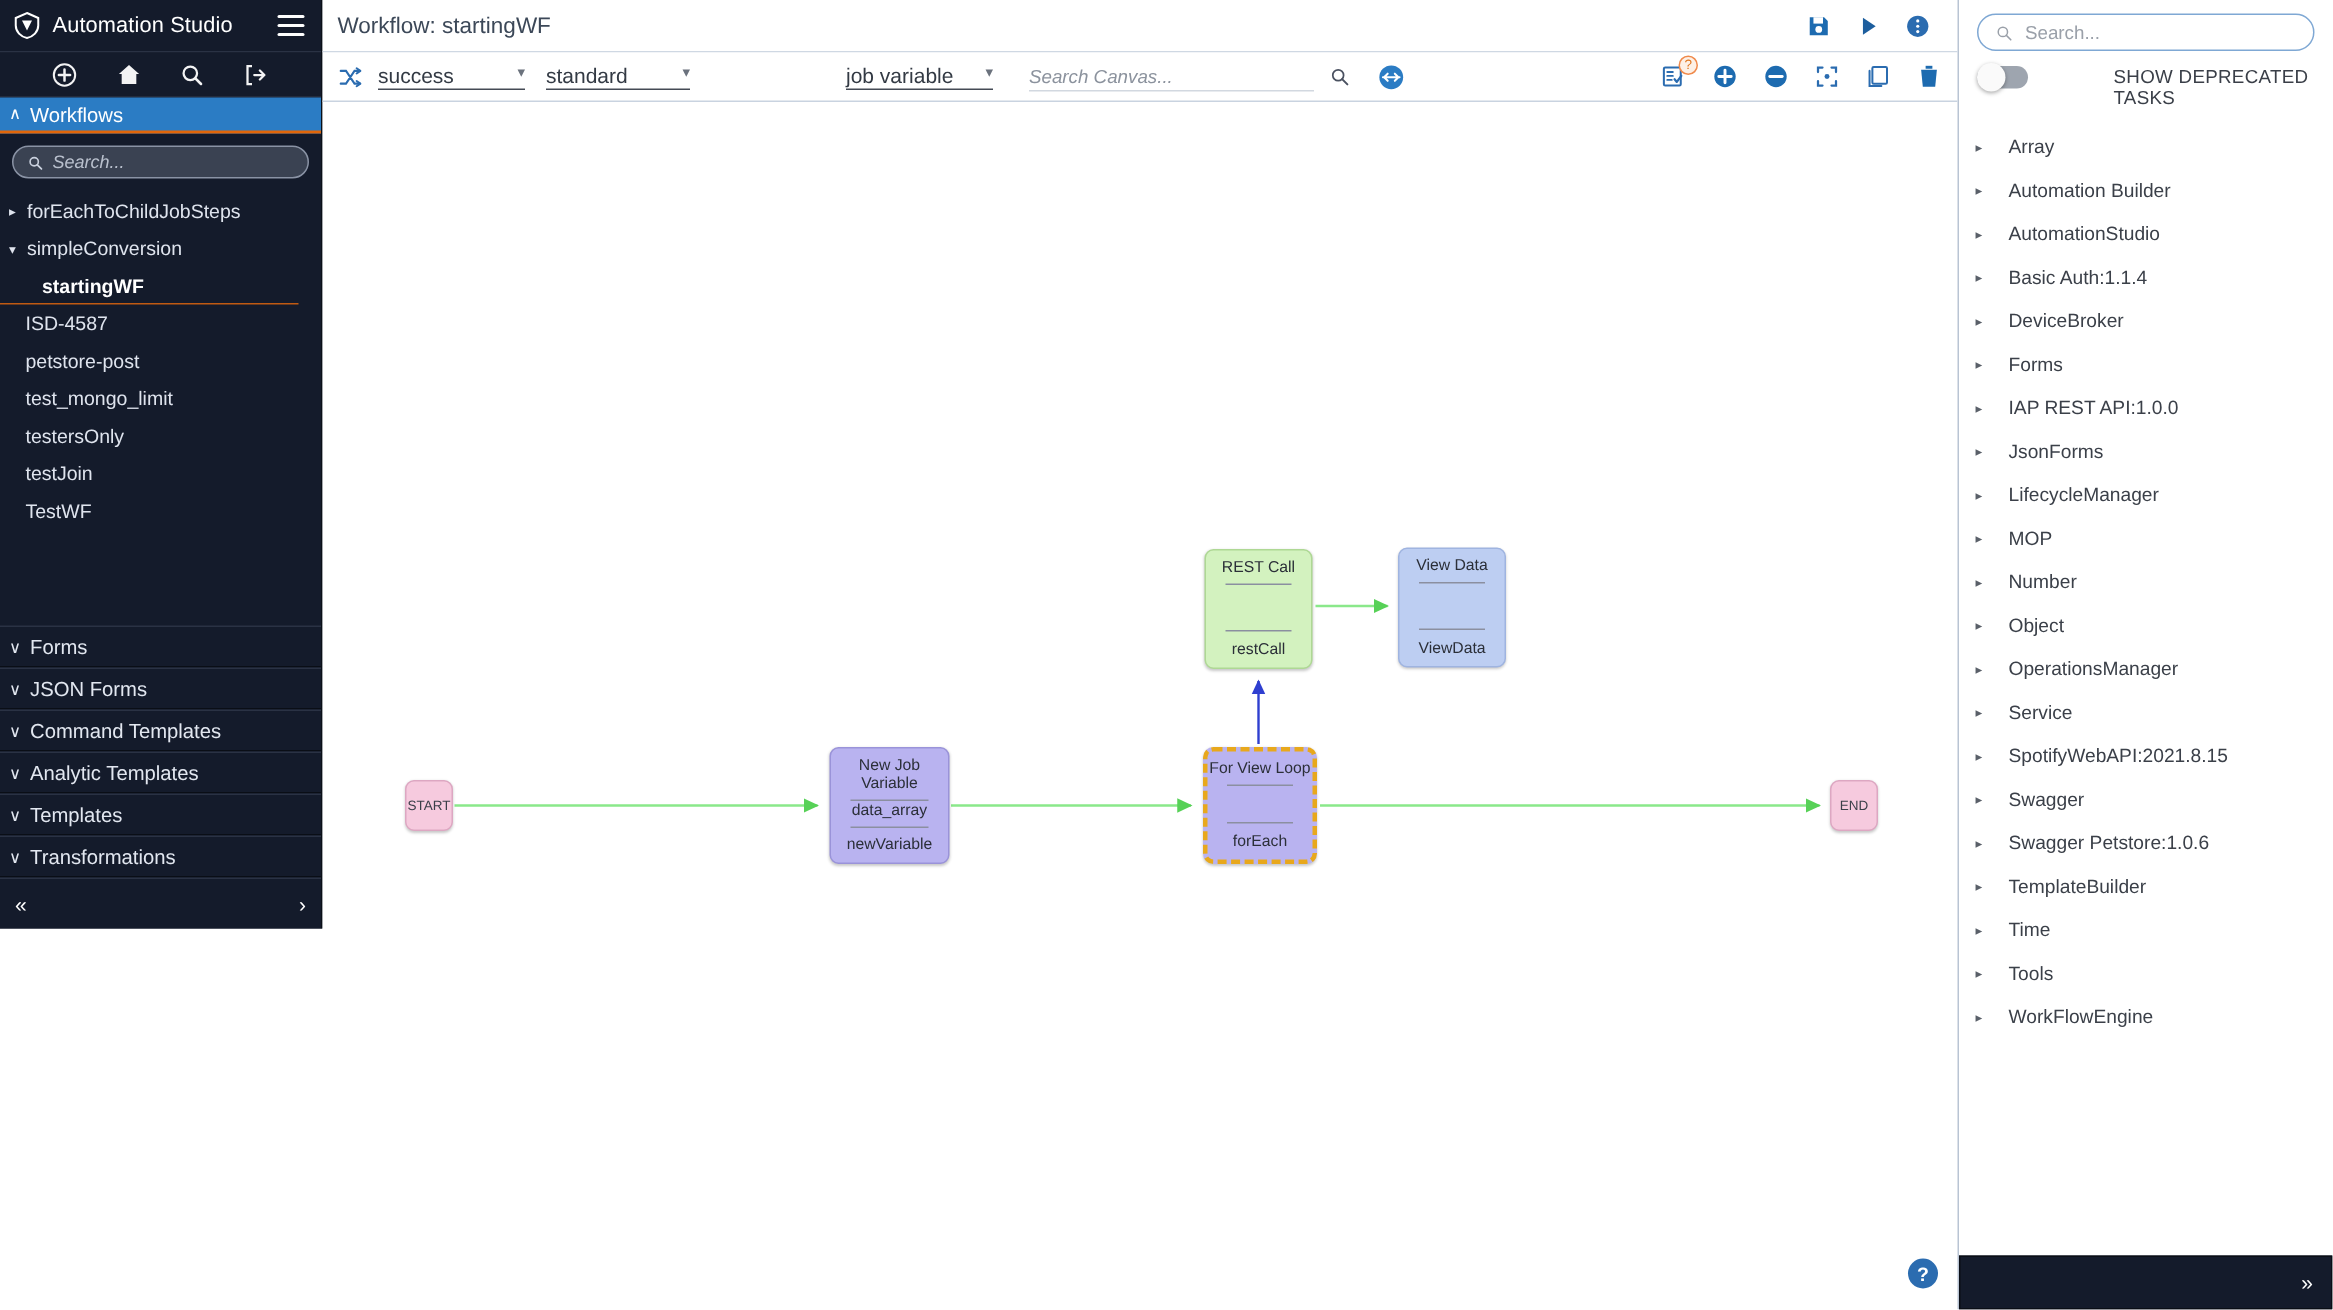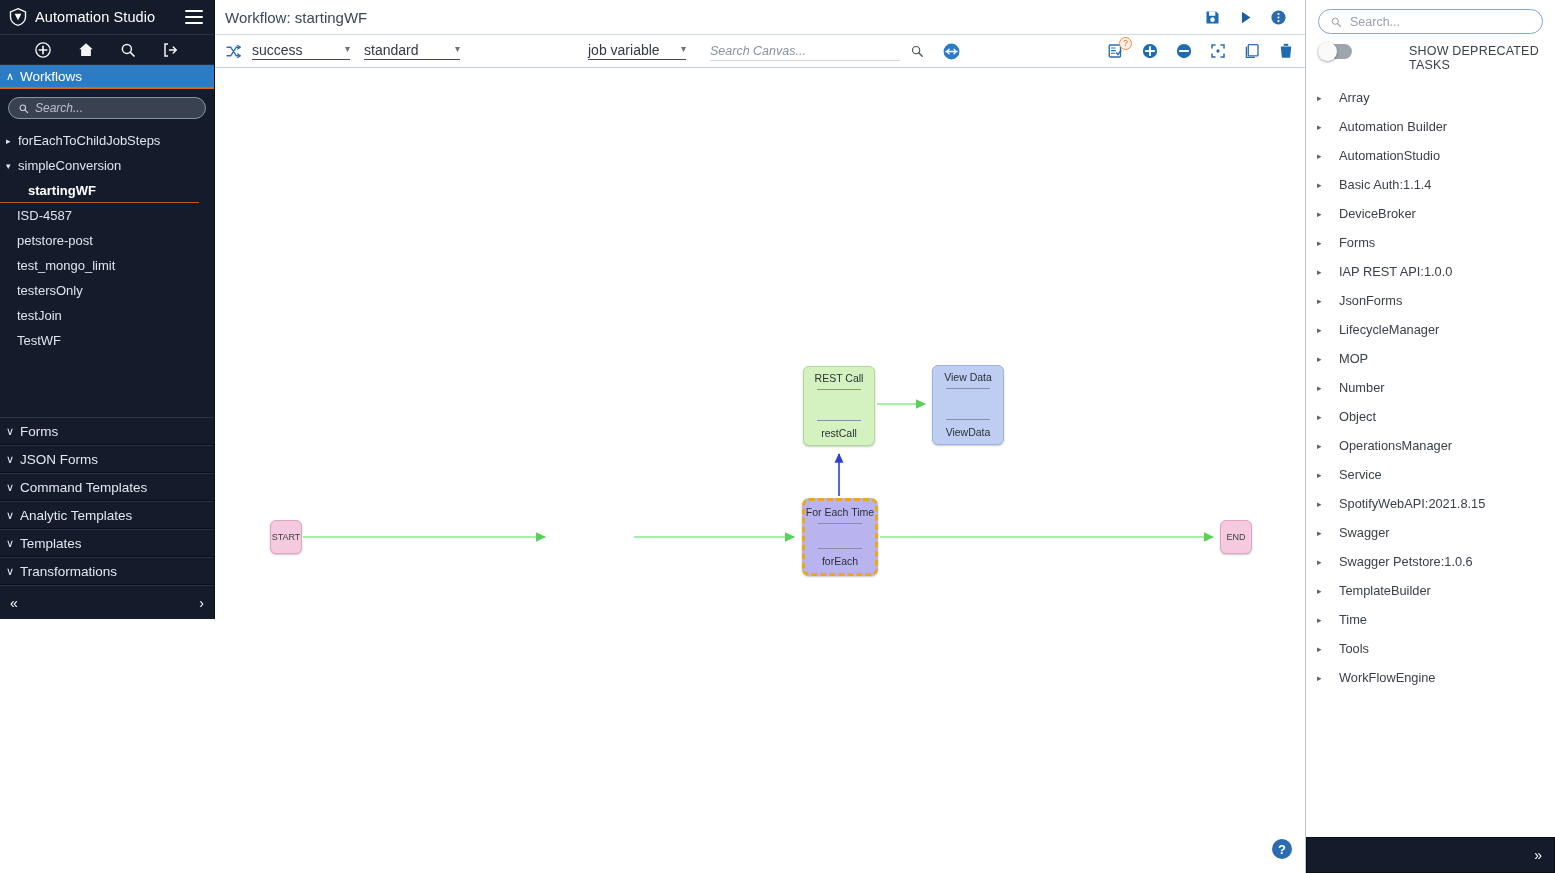--- a/index.html
+++ b/index.html
@@ -125,21 +125,21 @@
   .tb-shuffle { width: 17px; height: 17px; margin-right: 10px; flex:0 0 17px; cursor:pointer;}
   .sel {
     display: flex; align-items: flex-start; justify-content: space-between;
     border-bottom: 1px solid #444a55;
     font-size: 14px; color: #333a44;
     padding-bottom: 1px; margin-right: 14px; cursor: pointer;
   }
   .sel .caret { margin-left: 10px; color: #6b727d; font-size: 10px; line-height: 14px;}
   .sel-success { width: 98px; }
   .sel-standard { width: 96px; }
-  .sel-jobvar { width: 98px; margin-left: 114px; }
+  .sel-jobvar { width: 98px; margin-left: 90px; }
   .canvas-search {
     display: flex; align-items: center;
     border-bottom: 1px solid #d2d8e0;
     width: 190px; margin-left: 10px; height: 20px;
   }
   .canvas-search input {
     border: 0; outline: 0; background: transparent; width: 100%;
     font-style: italic; font-size: 12.5px; color: #3b82f6;
     font-family: "Liberation Sans", sans-serif;
   }
@@ -503,23 +503,30 @@
       <line x1="419" y1="469" x2="579" y2="469" stroke="#8ae88a" stroke-width="1.7" marker-end="url(#ag)"></line>
       <line x1="665" y1="469" x2="998" y2="469" stroke="#8ae88a" stroke-width="1.7" marker-end="url(#ag)"></line>
       <line x1="662" y1="336" x2="710" y2="336" stroke="#8ae88a" stroke-width="1.7" marker-end="url(#ag)"></line>
       <line x1="624" y1="428" x2="624" y2="386" stroke="#2f3fd0" stroke-width="1.6" marker-end="url(#ab)"></line>
     </svg>
 
     <div class="node terminal" style="left:55px; top:452px;">
       <span>START</span>
     </div>
 
+    <div class="node purple" style="left:338px; top:430px; width:80px; height:78px;">
+      <div class="ntitle">New Job Variable</div>
+      <div class="nrule"></div>
+      <div class="nmid">data_array</div>
+      <div class="nrule"></div>
+      <div class="nfoot" style="padding-top:6px;">newVariable</div>
+    </div>
 
     <div class="node purple selected" style="left:587px; top:430px; width:76px; height:78px;">
-      <div class="ntitle">For Each Time</div>
+      <div class="ntitle">For View Loop</div>
       <div class="nrule"></div>
       <div class="nmid"></div>
       <div class="nrule"></div>
       <div class="nfoot" style="padding-top:6px;">forEach</div>
     </div>
 
     <div class="node green" style="left:588px; top:298px; width:72px; height:80px;">
       <div class="ntitle">REST Call</div>
       <div class="nrule"></div>
       <div class="nmid"></div>

